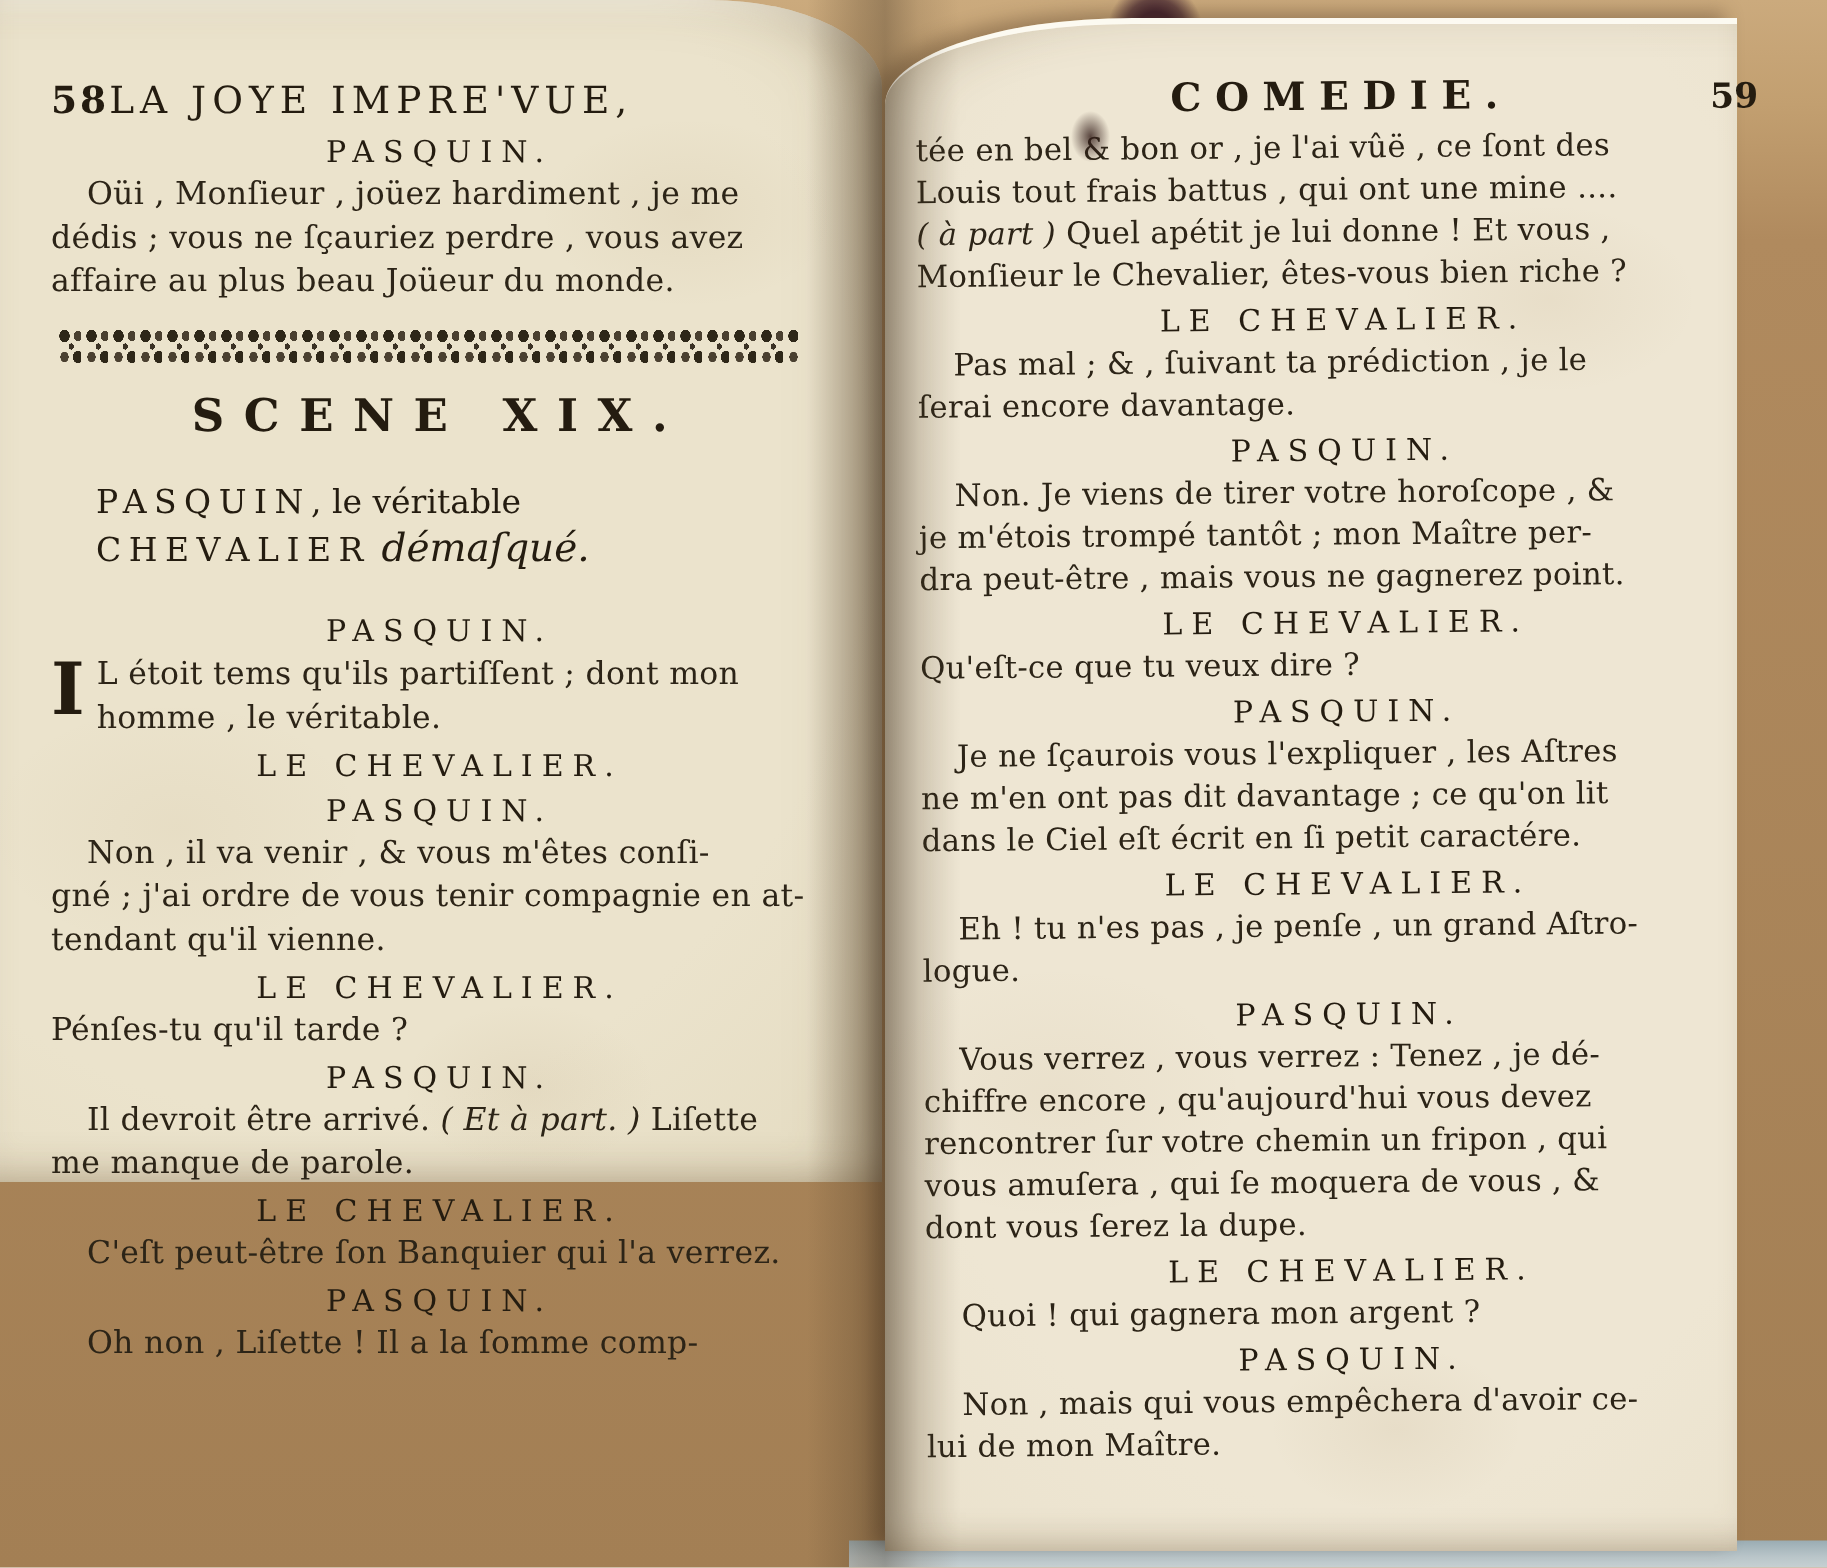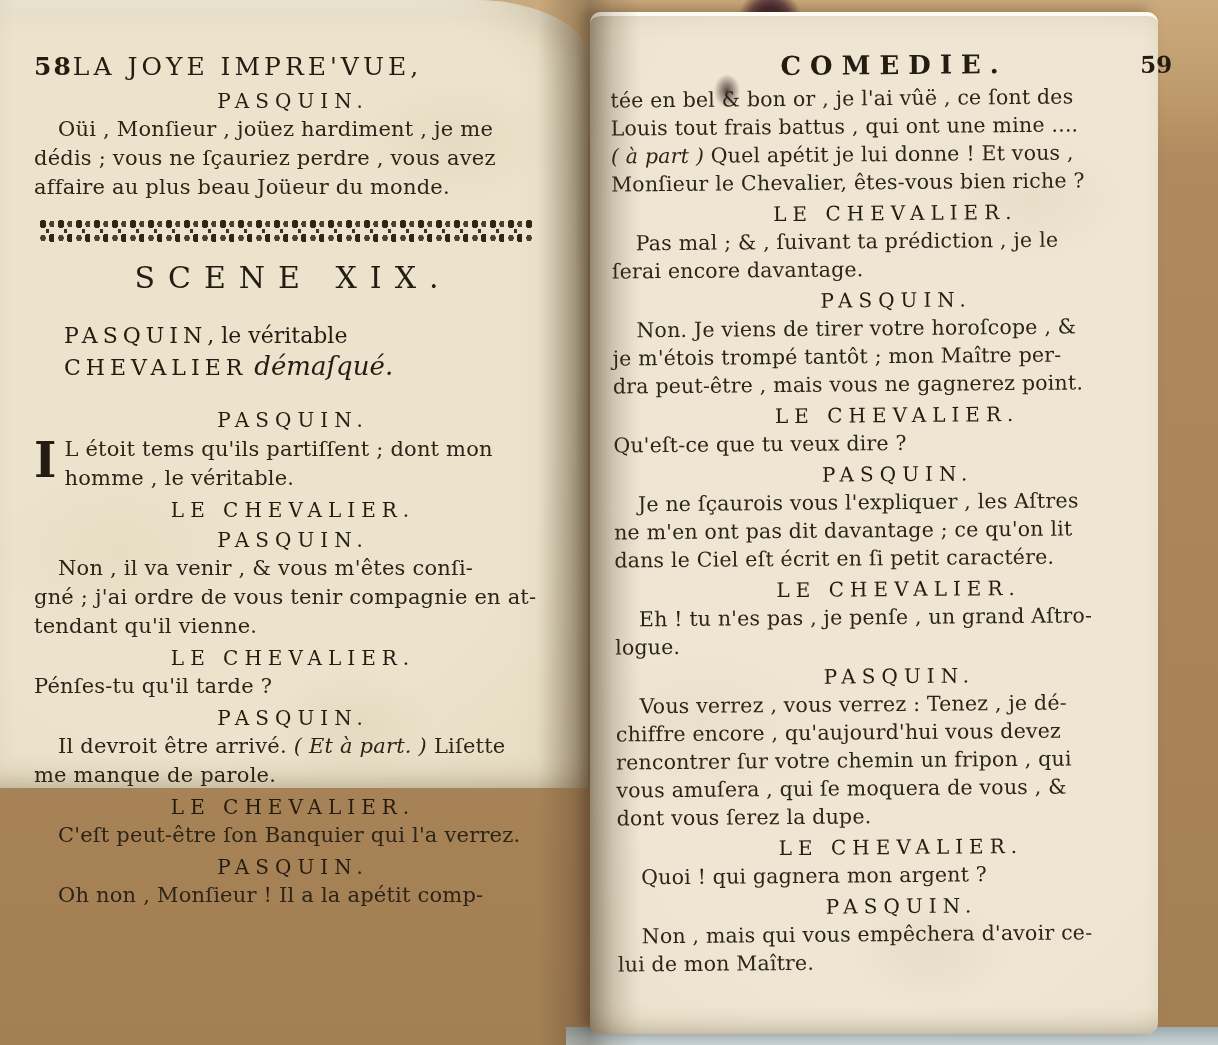--- a/index.html
+++ b/index.html
@@ -35,21 +35,20 @@
   }
   .page-right{
     left:590px;top:12px;width:568px;height:1018px;
     background:radial-gradient(110% 95% at 55% 45%,#eee6d3 55%,#e9e0ca 82%,#ddd2b6 100%);
     border-top-left-radius:165px 58px;
     border-top:4px solid rgba(253,251,242,.95);
     box-shadow:
       inset 28px 0 40px -22px rgba(96,74,43,.42),
       inset 0 -16px 24px -14px rgba(110,90,60,.38),
       -8px -4px 12px rgba(70,45,25,.35);
-    border-radius: 11px;
   }
   .gutter-shadow{
     position:absolute;left:538px;top:0;width:124px;height:1045px;z-index:3;pointer-events:none;
     background:linear-gradient(90deg,
       rgba(90,70,45,0) 0%,
       rgba(90,70,45,.30) 28%,
       rgba(60,45,28,.34) 42%,
       rgba(80,62,40,.14) 60%,
       rgba(90,70,45,0) 82%);
   }
@@ -75,21 +74,21 @@
     background-image:
       radial-gradient(ellipse 5px 6px at 7px 8px,#2e2718 68%,transparent 70%),
       radial-gradient(ellipse 5px 6px at 16px 22px,#2e2718 68%,transparent 70%),
       radial-gradient(ellipse 4px 5px at 16px 8px,#4a4030 68%,transparent 70%),
       radial-gradient(ellipse 4px 5px at 7px 22px,#4a4030 68%,transparent 70%),
       radial-gradient(ellipse 2.5px 3px at 11.5px 15px,#3a3124 68%,transparent 70%);
     background-size:18px 30px;background-repeat:repeat-x;
   }
   .scene-title{
     text-align:center;font-size:30px;letter-spacing:13px;line-height:40px;
-    margin:12px 0 0;color:#241c10;font-weight:400;white-space:nowrap;
+    margin:12px 0 0;color:#241c10;font-weight:700;white-space:nowrap;
   }
   .cast{margin-top:22px;padding-left:30px;color:#241c10;}
   .cast-line{font-size:22px;line-height:31px;white-space:nowrap;}
   .cast .caps{letter-spacing:5px;font-size:22px;}
   .cast .it{font-size:26px;}
   .dropwrap{margin-top:2px;}
   .dropwrap::after{content:"";display:block;clear:both;}
   .dropcap{
     float:left;font-size:48px;line-height:46px;font-weight:bold;
     padding:2px 8px 0 0;color:#241c10;
@@ -148,21 +147,21 @@
     <div class="bodyline">Pénſes-tu qu'il tarde ?</div>
 
     <div class="speaker">PASQUIN.</div>
     <div class="bodyline indent"><span>Il devroit être arrivé. </span><span class="it">( Et à part. )</span><span> Liſette</span></div>
     <div class="bodyline">me manque de parole.</div>
 
     <div class="speaker">LE CHEVALIER.</div>
     <div class="bodyline indent">C'eſt peut-être ſon Banquier qui l'a verrez.</div>
 
     <div class="speaker">PASQUIN.</div>
-    <div class="bodyline indent">Oh non , Monſieur ! Il a la apétit comp-</div>
+    <div class="bodyline indent">Oh non , Liſette ! Il a la ſomme comp-</div>
   </div>
 </div>
 
 <div class="page page-right">
   <div class="rp-text">
     <div class="rh-right">
       <span class="rh-title">COMEDIE.</span>
       <span class="folio">59</span>
     </div>
     <div class="bodyline">tée en bel &amp; bon or , je l'ai vûë , ce ſont des</div>

